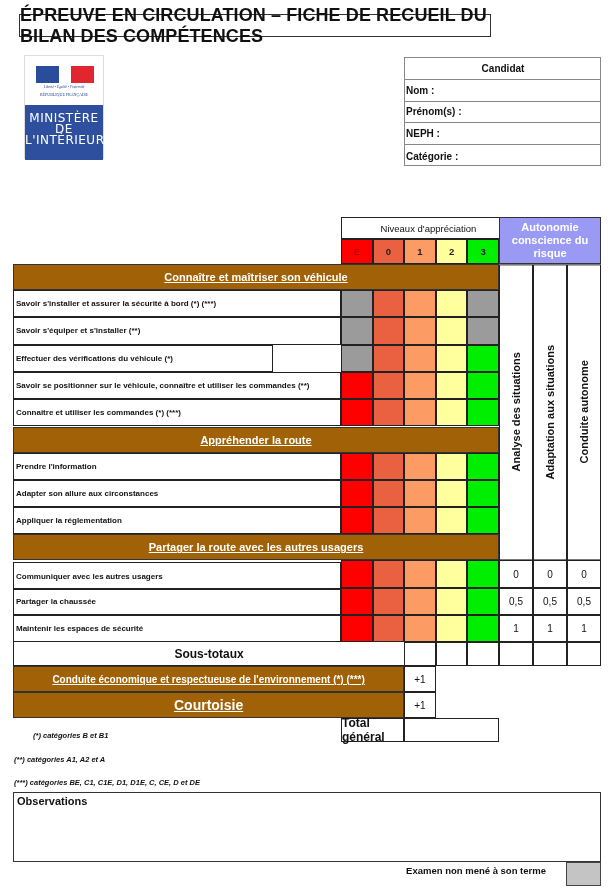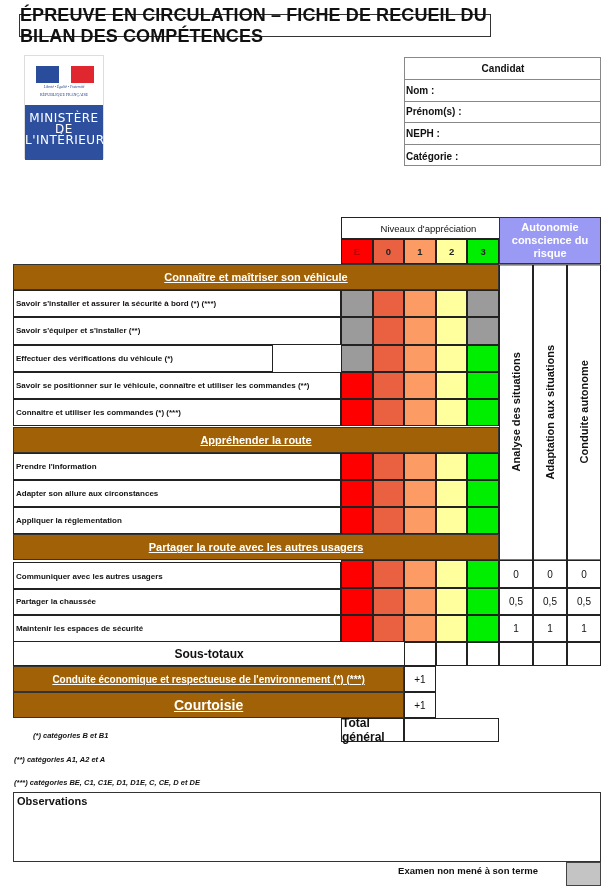--- a/index.html
+++ b/index.html
@@ -25,21 +25,21 @@
   .grid { position:absolute; }
   .cell { position:absolute; box-sizing:border-box; border:1px solid #222; }
   .lbl { font-size:8px; font-weight:bold; display:flex; align-items:center; padding-left:2px; }
   .sect { background:#a16207; color:#fff; font-weight:bold; font-size:11px; display:flex; align-items:center; justify-content:center; border:1.5px solid #333;text-decoration:underline; }
   .c-E { background:#ff0000; } .c-0 { background:#e96140; } .c-1 { background:#fd9b65; } .c-2 { background:#ffff9e; } .c-3 { background:#00ee00; } .c-g { background:#9b9b9b; }
   .hdr-lvl { font-size:9.5px; font-weight:bold; display:flex; align-items:center; justify-content:center; }
   .vtext { writing-mode:vertical-rl; transform:rotate(180deg); font-weight:bold; font-size:11px; display:flex; align-items:center; justify-content:center; }
   .num { font-size:10px; display:flex; align-items:center; justify-content:center; }
   .note { position:absolute; font-size:7.5px; font-weight:bold; font-style:italic; }
   .obs { left:13px; top:792px; width:588px; height:70px; border:1.5px solid #333; font-weight:bold; font-size:11px; padding:2px 3px; }
-  .exam-lbl { position:absolute; left:368px; top:865px; width:170px; font-weight:bold; font-size:9.5px; text-align:right; }
+  .exam-lbl { position:absolute; left:376px; top:865px; width:170px; font-weight:bold; font-size:9.5px; text-align:right; }
   .exam-box { left:566px; top:862px; width:35px; height:24px; background:#c4c4c4; border:1.5px solid #444; }
 </style>
 </head>
 <body>
 
 <div class="abs title-box">ÉPREUVE EN CIRCULATION – FICHE DE RECUEIL DU BILAN DES COMPÉTENCES</div>
 
 <div class="abs logo">
   <div class="logo-top">
     <div class="flag">

